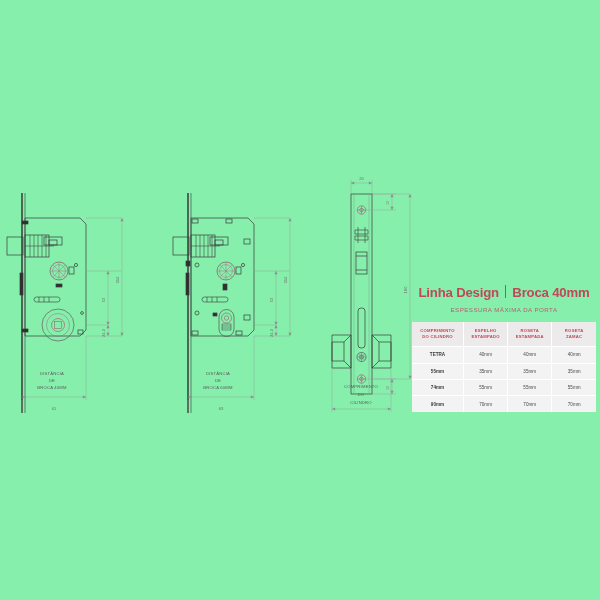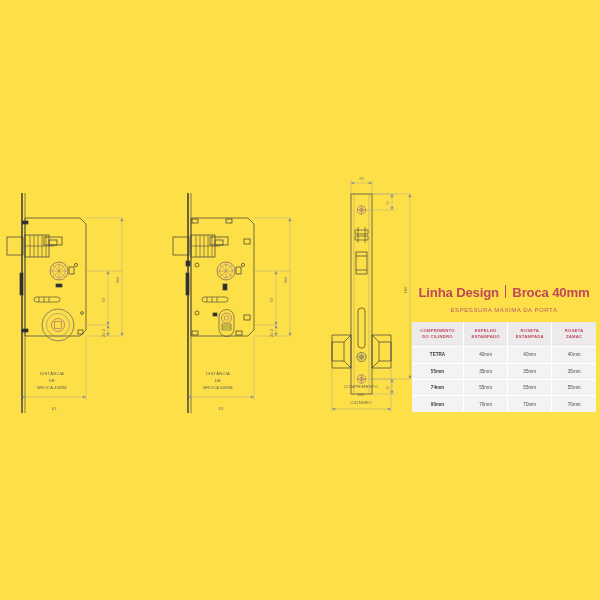--- a/index.html
+++ b/index.html
@@ -2,21 +2,21 @@
 <html><head>
 <meta charset="utf-8">
 <style>
   * { box-sizing: border-box; margin: 0; padding: 0; }
   html, body {
     width: 600px; height: 600px;
     background: #ffffff;
     font-family: "Liberation Sans", sans-serif;
     overflow: hidden;
   }
-  #canvas { position: relative; width: 600px; height: 600px; background: #fde047; }
+  #canvas { position: relative; width: 600px; height: 600px; background: #86efac; }
 
   svg { display: block; }
   .dwg { position: absolute; }
 
   
   #info-panel {
     position: absolute;
     left: 412px; top: 284px;
     width: 184px;
   }

